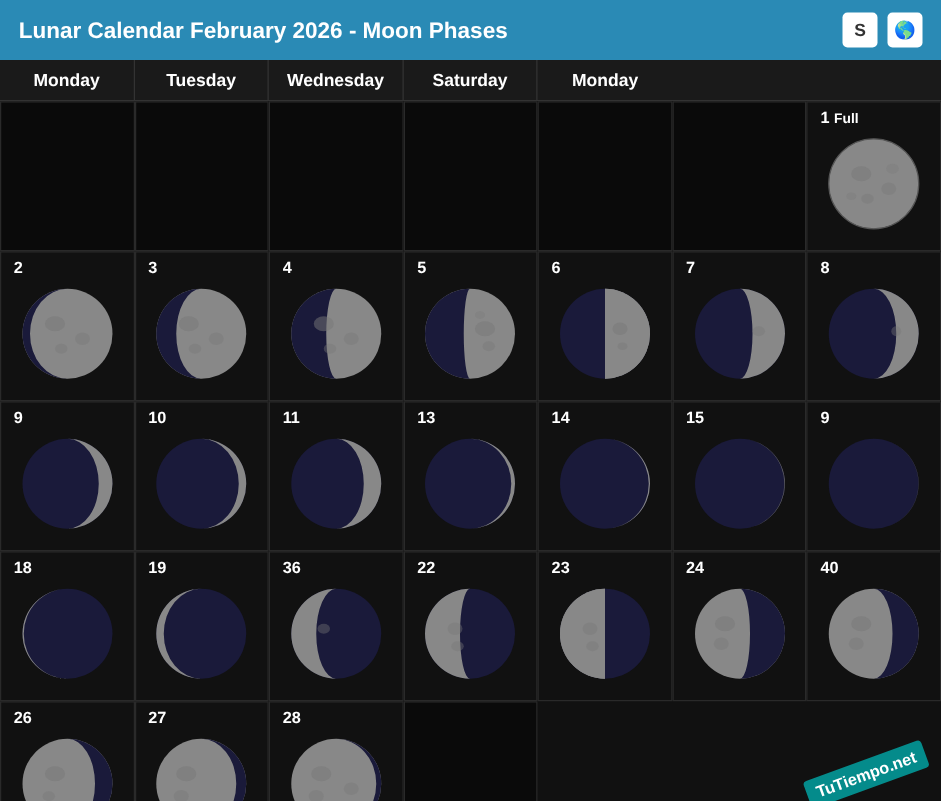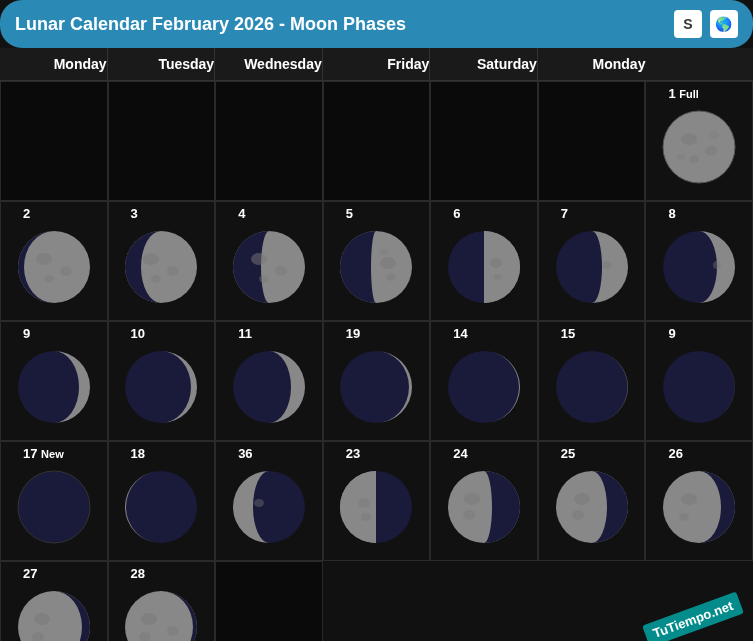--- a/index.html
+++ b/index.html
@@ -7,21 +7,20 @@
 
     #header {
       background: #2a8ab5;
       color: white;
       font-size: 18px;
       font-weight: bold;
       padding: 10px 15px;
       display: flex;
       align-items: center;
       justify-content: space-between;
-      border-radius: 22px;
     }
 
     #header-icons {
       display: flex;
       gap: 8px;
       align-items: center;
     }
 
     .header-icon {
       width: 28px;
@@ -38,21 +37,21 @@
 
     #days-header {
       display: grid;
       grid-template-columns: repeat(7, 1fr);
       background: #1a1a1a;
       border-bottom: 1px solid #333;
     }
 
     .day-header {
       color: white;
-      text-align: right;
+      text-align: center;
       padding: 8px 0;
       font-size: 14px;
       font-weight: bold;
       border-right: 1px solid #333;
     }
     .day-header:last-child { border-right: none; }
 
     #calendar-grid {
       display: grid;
       grid-template-columns: repeat(7, 1fr);
@@ -71,21 +70,21 @@
 
     .cal-cell.empty {
       background: #0a0a0a;
     }
 
     .date-label {
       color: white;
       font-size: 13px;
       font-weight: bold;
       align-self: flex-start;
-      padding-left: 22px;
+      padding-left: 10px;
       margin-bottom: 4px;
     }
 
     .moon-container {
       width: 80px;
       height: 80px;
       margin: 2px auto;
     }
 
     .moon-svg {
@@ -130,21 +129,20 @@
     <div id="header-icons">
       <div class="header-icon">S</div>
       <div class="header-icon">🌎</div>
     </div>
   </div>
 
   <div id="days-header">
     <div class="day-header">Monday</div>
     <div class="day-header">Tuesday</div>
     <div class="day-header">Wednesday</div>
-    <div class="day-header">Friday</div>
     <div class="day-header">Saturday</div>
     <div class="day-header">Monday</div>
   </div>
 
   <div id="calendar-grid">
 
     <div class="cal-cell empty"></div>
     <div class="cal-cell empty"></div>
     <div class="cal-cell empty"></div>
     <div class="cal-cell empty"></div>
@@ -283,94 +281,105 @@
       <div class="moon-container">
         <svg class="moon-svg" viewBox="0 0 80 80">
           <circle cx="40" cy="40" r="36" fill="#1a1a3a"></circle>
           <path d="M40,4 A36,36 0 0,1 40,76 A22,36 0 0,0 40,4 Z" fill="#888"></path>
         </svg>
       </div>
     </div>
 
 
     <div class="cal-cell">
+      <div class="date-label">13</div>
+      <div class="moon-container">
+        <svg class="moon-svg" viewBox="0 0 80 80">
+          <circle cx="40" cy="40" r="36" fill="#1a1a3a"></circle>
+          <path d="M40,4 A36,36 0 0,1 40,76 A33,36 0 0,0 40,4 Z" fill="#888"></path>
+        </svg>
+      </div>
+    </div>
+
+    <div class="cal-cell">
+      <div class="date-label">14</div>
+      <div class="moon-container">
+        <svg class="moon-svg" viewBox="0 0 80 80">
+          <circle cx="40" cy="40" r="36" fill="#1a1a3a"></circle>
+          <path d="M40,4 A36,36 0 0,1 40,76 A35,36 0 0,0 40,4 Z" fill="#888"></path>
+        </svg>
+      </div>
+    </div>
+
+    <div class="cal-cell">
+      <div class="date-label">15</div>
+      <div class="moon-container">
+        <svg class="moon-svg" viewBox="0 0 80 80">
+          <circle cx="40" cy="40" r="36" fill="#1a1a3a"></circle>
+          <path d="M40,4 A36,36 0 0,1 40,76 A35.5,36 0 0,0 40,4 Z" fill="#666"></path>
+        </svg>
+      </div>
+    </div>
+
+    <div class="cal-cell">
+      <div class="date-label">9</div>
+      <div class="moon-container">
+        <svg class="moon-svg" viewBox="0 0 80 80">
+          <circle cx="40" cy="40" r="36" fill="#1a1a3a"></circle>
+
+          <path d="M40,4 A36,36 0 0,1 40,76 A35.8,36 0 0,0 40,4 Z" fill="#555"></path>
+        </svg>
+      </div>
+    </div>
+
+
+    <div class="cal-cell">
+      <div class="date-label">18</div>
+      <div class="moon-container">
+        <svg class="moon-svg" viewBox="0 0 80 80">
+          <circle cx="40" cy="40" r="36" fill="#1a1a3a"></circle>
+
+          <path d="M40,4 A36,36 0 0,0 40,76 A35,36 0 0,1 40,4 Z" fill="#888"></path>
+        </svg>
+      </div>
+    </div>
+
+    <div class="cal-cell">
       <div class="date-label">19</div>
       <div class="moon-container">
         <svg class="moon-svg" viewBox="0 0 80 80">
           <circle cx="40" cy="40" r="36" fill="#1a1a3a"></circle>
-          <path d="M40,4 A36,36 0 0,1 40,76 A33,36 0 0,0 40,4 Z" fill="#888"></path>
-        </svg>
-      </div>
-    </div>
-
-    <div class="cal-cell">
-      <div class="date-label">14</div>
-      <div class="moon-container">
-        <svg class="moon-svg" viewBox="0 0 80 80">
-          <circle cx="40" cy="40" r="36" fill="#1a1a3a"></circle>
-          <path d="M40,4 A36,36 0 0,1 40,76 A35,36 0 0,0 40,4 Z" fill="#888"></path>
-        </svg>
-      </div>
-    </div>
-
-    <div class="cal-cell">
-      <div class="date-label">15</div>
-      <div class="moon-container">
-        <svg class="moon-svg" viewBox="0 0 80 80">
-          <circle cx="40" cy="40" r="36" fill="#1a1a3a"></circle>
-          <path d="M40,4 A36,36 0 0,1 40,76 A35.5,36 0 0,0 40,4 Z" fill="#666"></path>
-        </svg>
-      </div>
-    </div>
-
-    <div class="cal-cell">
-      <div class="date-label">9</div>
-      <div class="moon-container">
-        <svg class="moon-svg" viewBox="0 0 80 80">
-          <circle cx="40" cy="40" r="36" fill="#1a1a3a"></circle>
-
-          <path d="M40,4 A36,36 0 0,1 40,76 A35.8,36 0 0,0 40,4 Z" fill="#555"></path>
-        </svg>
-      </div>
-    </div>
-
-    <div class="cal-cell">
-      <div class="date-label">17 <span class="phase-label">New</span></div>
-      <div class="moon-container">
-        <svg class="moon-svg" viewBox="0 0 80 80">
-          <circle cx="40" cy="40" r="36" fill="#1a1a3a"></circle>
-          <circle cx="40" cy="40" r="36" fill="none" stroke="#333" stroke-width="1"></circle>
-        </svg>
-      </div>
-    </div>
-
-    <div class="cal-cell">
-      <div class="date-label">18</div>
-      <div class="moon-container">
-        <svg class="moon-svg" viewBox="0 0 80 80">
-          <circle cx="40" cy="40" r="36" fill="#1a1a3a"></circle>
-
-          <path d="M40,4 A36,36 0 0,0 40,76 A35,36 0 0,1 40,4 Z" fill="#888"></path>
-        </svg>
-      </div>
-    </div>
-
+          <path d="M40,4 A36,36 0 0,0 40,76 A30,36 0 0,1 40,4 Z" fill="#888"></path>
+        </svg>
+      </div>
+    </div>
 
 
     <div class="cal-cell">
       <div class="date-label">36</div>
       <div class="moon-container">
         <svg class="moon-svg" viewBox="0 0 80 80">
           <circle cx="40" cy="40" r="36" fill="#1a1a3a"></circle>
           <path d="M40,4 A36,36 0 0,0 40,76 A16,36 0 0,1 40,4 Z" fill="#888"></path>
           <ellipse cx="30" cy="36" rx="5" ry="4" fill="#777" opacity="0.4"></ellipse>
         </svg>
       </div>
     </div>
 
+    <div class="cal-cell">
+      <div class="date-label">22</div>
+      <div class="moon-container">
+        <svg class="moon-svg" viewBox="0 0 80 80">
+          <circle cx="40" cy="40" r="36" fill="#1a1a3a"></circle>
+          <path d="M40,4 A36,36 0 0,0 40,76 A8,36 0 0,1 40,4 Z" fill="#888"></path>
+          <ellipse cx="28" cy="36" rx="6" ry="5" fill="#777" opacity="0.4"></ellipse>
+          <ellipse cx="30" cy="50" rx="5" ry="4" fill="#777" opacity="0.4"></ellipse>
+        </svg>
+      </div>
+    </div>
 
     <div class="cal-cell">
       <div class="date-label">23</div>
       <div class="moon-container">
         <svg class="moon-svg" viewBox="0 0 80 80">
           <circle cx="40" cy="40" r="36" fill="#1a1a3a"></circle>
 
           <path d="M40,4 A36,36 0 0,0 40,76 L40,4 Z" fill="#888"></path>
           <path d="M40,4 A36,36 0 0,0 40,76 A0,36 0 0,1 40,4 Z" fill="#888"></path>
           <ellipse cx="28" cy="36" rx="6" ry="5" fill="#777" opacity="0.4"></ellipse>
@@ -386,21 +395,21 @@
           <circle cx="40" cy="40" r="36" fill="#888"></circle>
 
           <path d="M40,4 A36,36 0 0,1 40,76 A-8,36 0 0,0 40,4 Z" fill="#1a1a3a"></path>
           <ellipse cx="28" cy="32" rx="8" ry="6" fill="#777" opacity="0.5"></ellipse>
           <ellipse cx="25" cy="48" rx="6" ry="5" fill="#777" opacity="0.4"></ellipse>
         </svg>
       </div>
     </div>
 
     <div class="cal-cell">
-      <div class="date-label">25</div>
+      <div class="date-label">40</div>
       <div class="moon-container">
         <svg class="moon-svg" viewBox="0 0 80 80">
           <circle cx="40" cy="40" r="36" fill="#888"></circle>
           <path d="M40,4 A36,36 0 0,1 40,76 A-15,36 0 0,0 40,4 Z" fill="#1a1a3a"></path>
           <ellipse cx="30" cy="32" rx="8" ry="6" fill="#777" opacity="0.5"></ellipse>
           <ellipse cx="26" cy="48" rx="6" ry="5" fill="#777" opacity="0.4"></ellipse>
         </svg>
       </div>
     </div>
 

